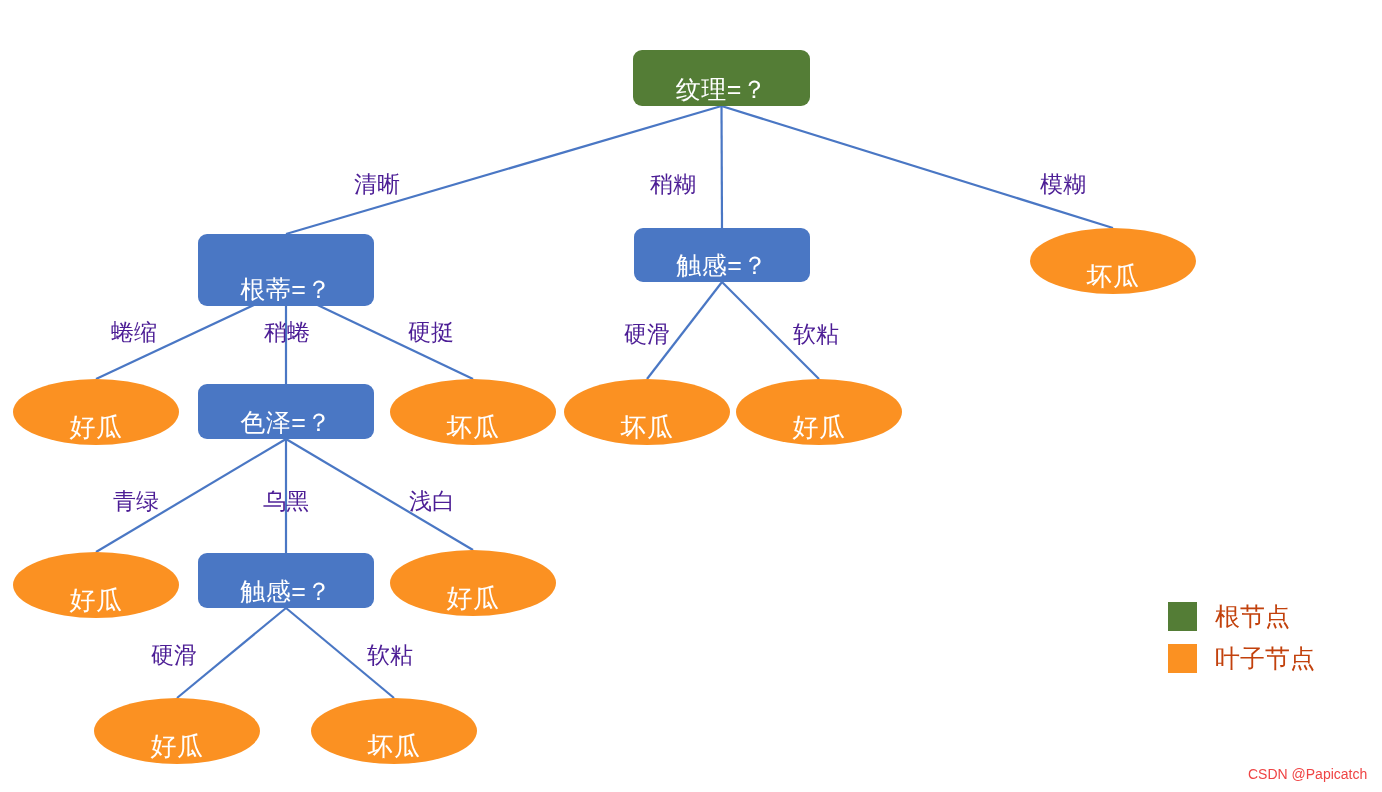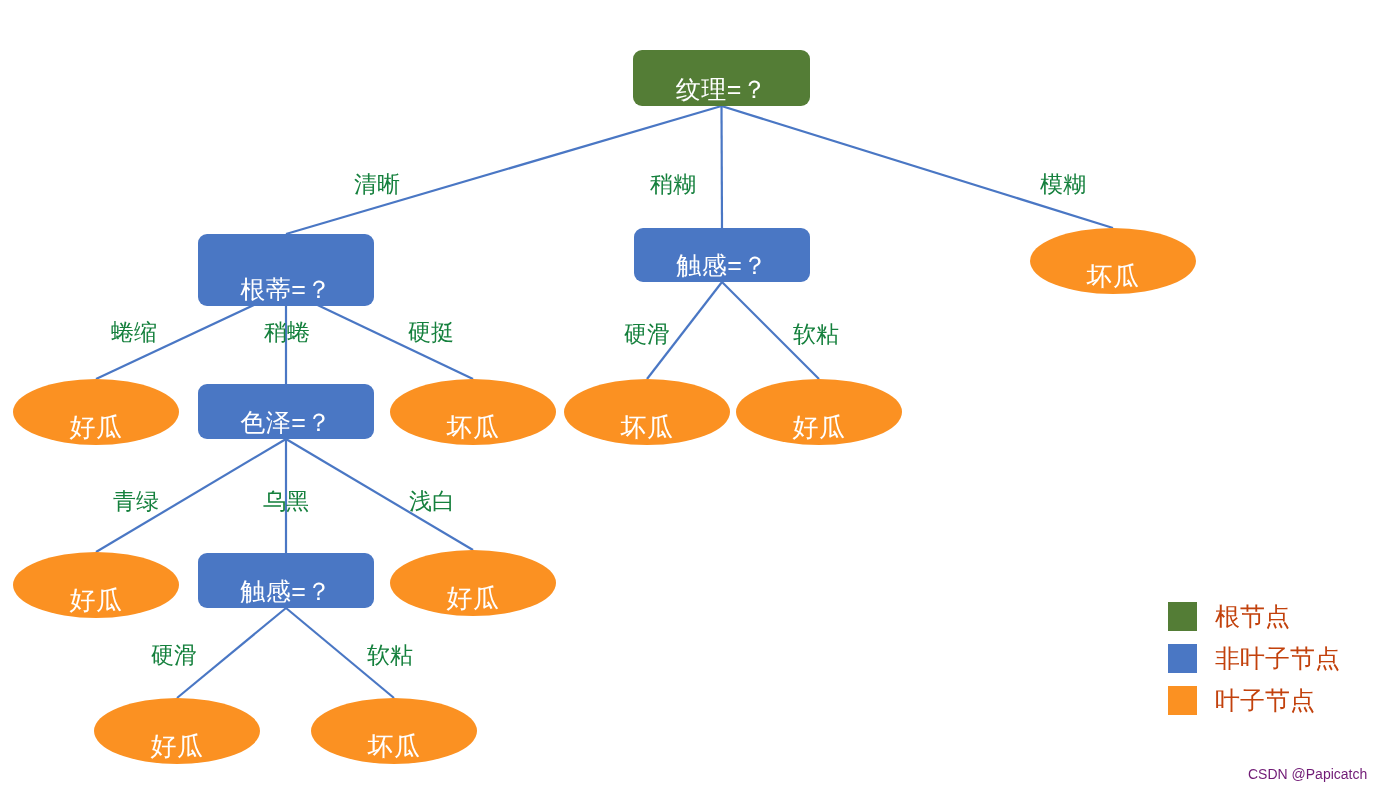--- a/index.html
+++ b/index.html
@@ -48,21 +48,21 @@
   }
   .node-leaf {
     background: #fb9122;
     border-radius: 50%;
     font-size: 26px;
     font-family: Liberation Serif, serif;
   }
   .edge-label {
     position: absolute;
     font-size: 23px;
-    color: #15803d;
+    color: #4c1d95;
     white-space: nowrap;
     transform: translate(-50%, -50%);
   }
   .legend {
     position: absolute;
     left: 1168px;
     top: 596px;
   }
   .legend-row {
     display: flex;
@@ -79,21 +79,21 @@
     font-size: 25px;
     color: #c2410c;
     margin-left: 18px;
     white-space: nowrap;
   }
   .watermark {
     position: absolute;
     left: 1248px;
     top: 766px;
     font-size: 14px;
-    color: #701a75;
+    color: #ef4444;
     white-space: nowrap;
   }
 </style>
 </head>
 <body>
 
 <div id="canvas">
   <svg id="edges" viewBox="0 0 1382 792">
       <line x1="721.5" y1="106" x2="286" y2="234" stroke="#4a77c4" stroke-width="2.2"></line>
       <line x1="721.5" y1="106" x2="722" y2="228" stroke="#4a77c4" stroke-width="2.2"></line>
@@ -168,23 +168,19 @@
       <div class="edge-label" style="left: 174px; top: 655px;">硬滑</div>
       <div class="edge-label" style="left: 390px; top: 655px;">软粘</div>
     </div>
 
   <div class="legend">
     <div class="legend-row">
       <span class="legend-swatch" style="background: rgb(84, 125, 54);"></span>
       <span class="legend-label">根节点</span>
     </div>
     <div class="legend-row">
-      <span class="legend-swatch" style="background: rgb(74, 119, 196);"></span>
-      <span class="legend-label">非叶子节点</span>
-    </div>
-    <div class="legend-row">
       <span class="legend-swatch" style="background: rgb(251, 145, 34);"></span>
       <span class="legend-label">叶子节点</span>
     </div>
   </div>
 
   <div class="watermark">CSDN @Papicatch</div>
 </div>
 
 </body></html>

